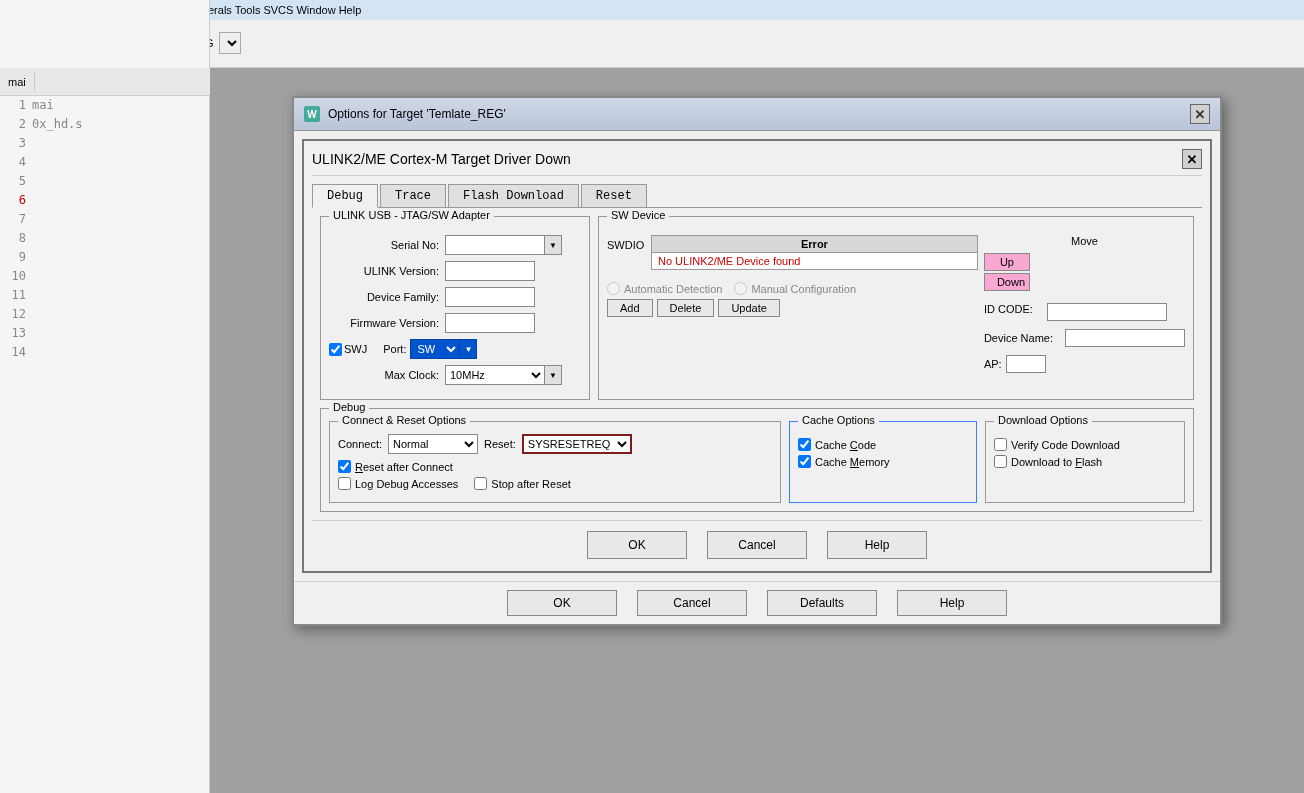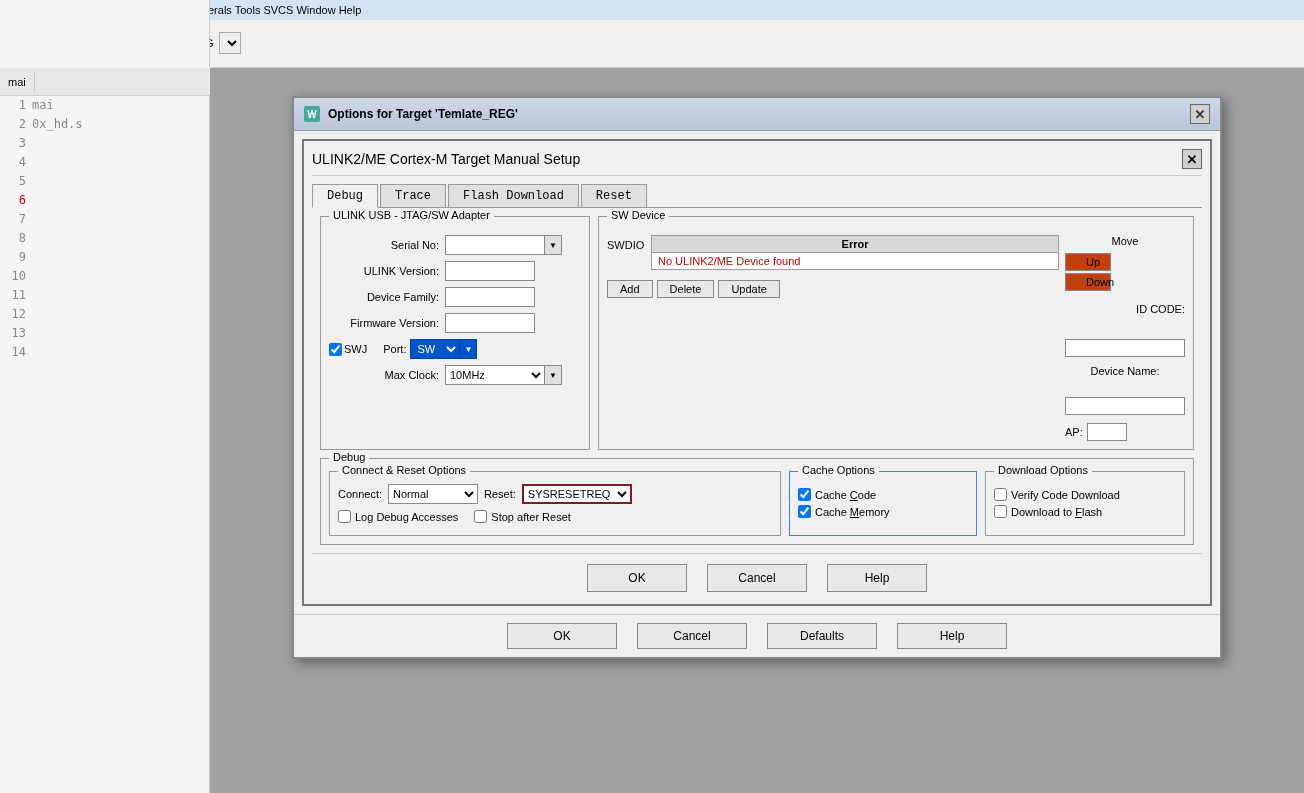--- a/index.html
+++ b/index.html
@@ -45,21 +45,21 @@
     .dialog-title-bar .title-icon-inner {
       width: 16px; height: 16px;
       background: #4a9; border-radius: 2px;
       margin-right: 8px;
       display: flex; align-items: center; justify-content: center;
       color: white; font-size: 10px; font-weight: bold;
     }
     .dialog-title-bar .dialog-title-text {
       flex: 1;
       font-size: 12px;
-      font-weight: bold;
+      font-weight: normal;
     }
     .dialog-close-btn {
       width: 20px; height: 20px;
       border: 1px solid #666;
       background: #d0d0d0;
       cursor: pointer;
       display: flex; align-items: center; justify-content: center;
       font-size: 13px; font-weight: bold;
       color: #333;
     }
@@ -241,23 +241,23 @@
     }
 
     .move-btns {
       display: flex;
       flex-direction: column;
       gap: 2px;
     }
     .move-btn {
       width: 46px;
       border: 1px solid #888;
-      background: #c2410c;
-      font-size: 11px;
-      padding: 2px 20px;
+      background: #f9a8d4;
+      font-size: 11px;
+      padding: 2px 12px;
       cursor: pointer;
       text-align: center;
     }
 
     .radio-row {
       display: flex;
       align-items: center;
       margin-bottom: 4px;
       gap: 12px;
     }
@@ -265,33 +265,31 @@
       display: flex;
       align-items: center;
       gap: 4px;
       font-size: 11px;
       color: #888;
     }
     .radio-item input { margin: 0; }
 
     .id-code-row {
       display: flex;
-      align-items: flex-end;
-      gap: 24px;
+      align-items: flex-start;
+      gap: 14px;
       font-size: 11px;
       margin-bottom: 4px;
-      flex-direction: column;
     }
     .device-name-row {
       display: flex;
       align-items: center;
-      gap: 20px;
+      gap: 12px;
       font-size: 11px;
       margin-bottom: 4px;
-      flex-direction: column;
     }
     .id-input {
       border: 1px solid #888;
       background: white;
       height: 18px;
       width: 120px;
       font-size: 11px;
     }
 
     .action-btns {
@@ -608,21 +606,21 @@
 <div class="dialog-overlay">
   <div class="dialog">
     <div class="dialog-title-bar">
       <div class="title-icon-inner">W</div>
       <span class="dialog-title-text">Options for Target 'Temlate_REG'</span>
       <div class="dialog-close-btn">✕</div>
     </div>
 
     <div class="inner-dialog">
       <div class="inner-dialog-title-bar">
-        <span class="inner-dialog-title-text">ULINK2/ME Cortex-M Target Manual Setup</span>
+        <span class="inner-dialog-title-text">ULINK2/ME Cortex-M Target Driver Down</span>
         <div class="inner-close-btn">✕</div>
       </div>
 
       <div class="tabs-row">
         <div class="tab active">Debug</div>
         <div class="tab">Trace</div>
         <div class="tab">Flash Download</div>
         <div class="tab">Reset</div>
       </div>
 
@@ -691,20 +689,30 @@
                       </thead>
                       <tbody>
                         <tr>
                           <td class="error-cell">No ULINK2/ME Device found</td>
                         </tr>
                       </tbody>
                     </table>
                   </div>
                 </div>
 
+                <div class="radio-row" style="margin-top:6px;">
+                  <div class="radio-item">
+                    <input type="radio" name="detect" disabled="" style="">
+                    <span>Automatic Detection</span>
+                  </div>
+                  <div class="radio-item">
+                    <input type="radio" name="detect" disabled="" style="">
+                    <span>Manual Configuration</span>
+                  </div>
+                </div>
 
                 <div class="action-btns">
                   <button class="action-btn">Add</button>
                   <button class="action-btn">Delete</button>
                   <button class="action-btn">Update</button>
                 </div>
               </div>
 
               <div class="right-col">
                 <div style="font-size:11px; text-align:center; margin-bottom:2px;">Move</div>
@@ -745,20 +753,24 @@
                 <select class="connect-select">
                   <option>Normal</option>
                   <option>Pre-Reset</option>
                 </select>
                 <span>Reset:</span>
                 <select class="reset-select">
                   <option>SYSRESETREQ</option>
                   <option>VECTRESET</option>
                 </select>
               </div>
+              <div class="check-row">
+                <input type="checkbox" checked="" style="">
+                <span><span class="underlined">R</span>eset after Connect</span>
+              </div>
               <div style="display:flex; gap:16px;">
                 <div class="check-row">
                   <input type="checkbox" style="">
                   <span>Log Debug Accesses</span>
                 </div>
                 <div class="check-row">
                   <input type="checkbox" style="">
                   <span>Stop after Reset</span>
                 </div>
               </div>

